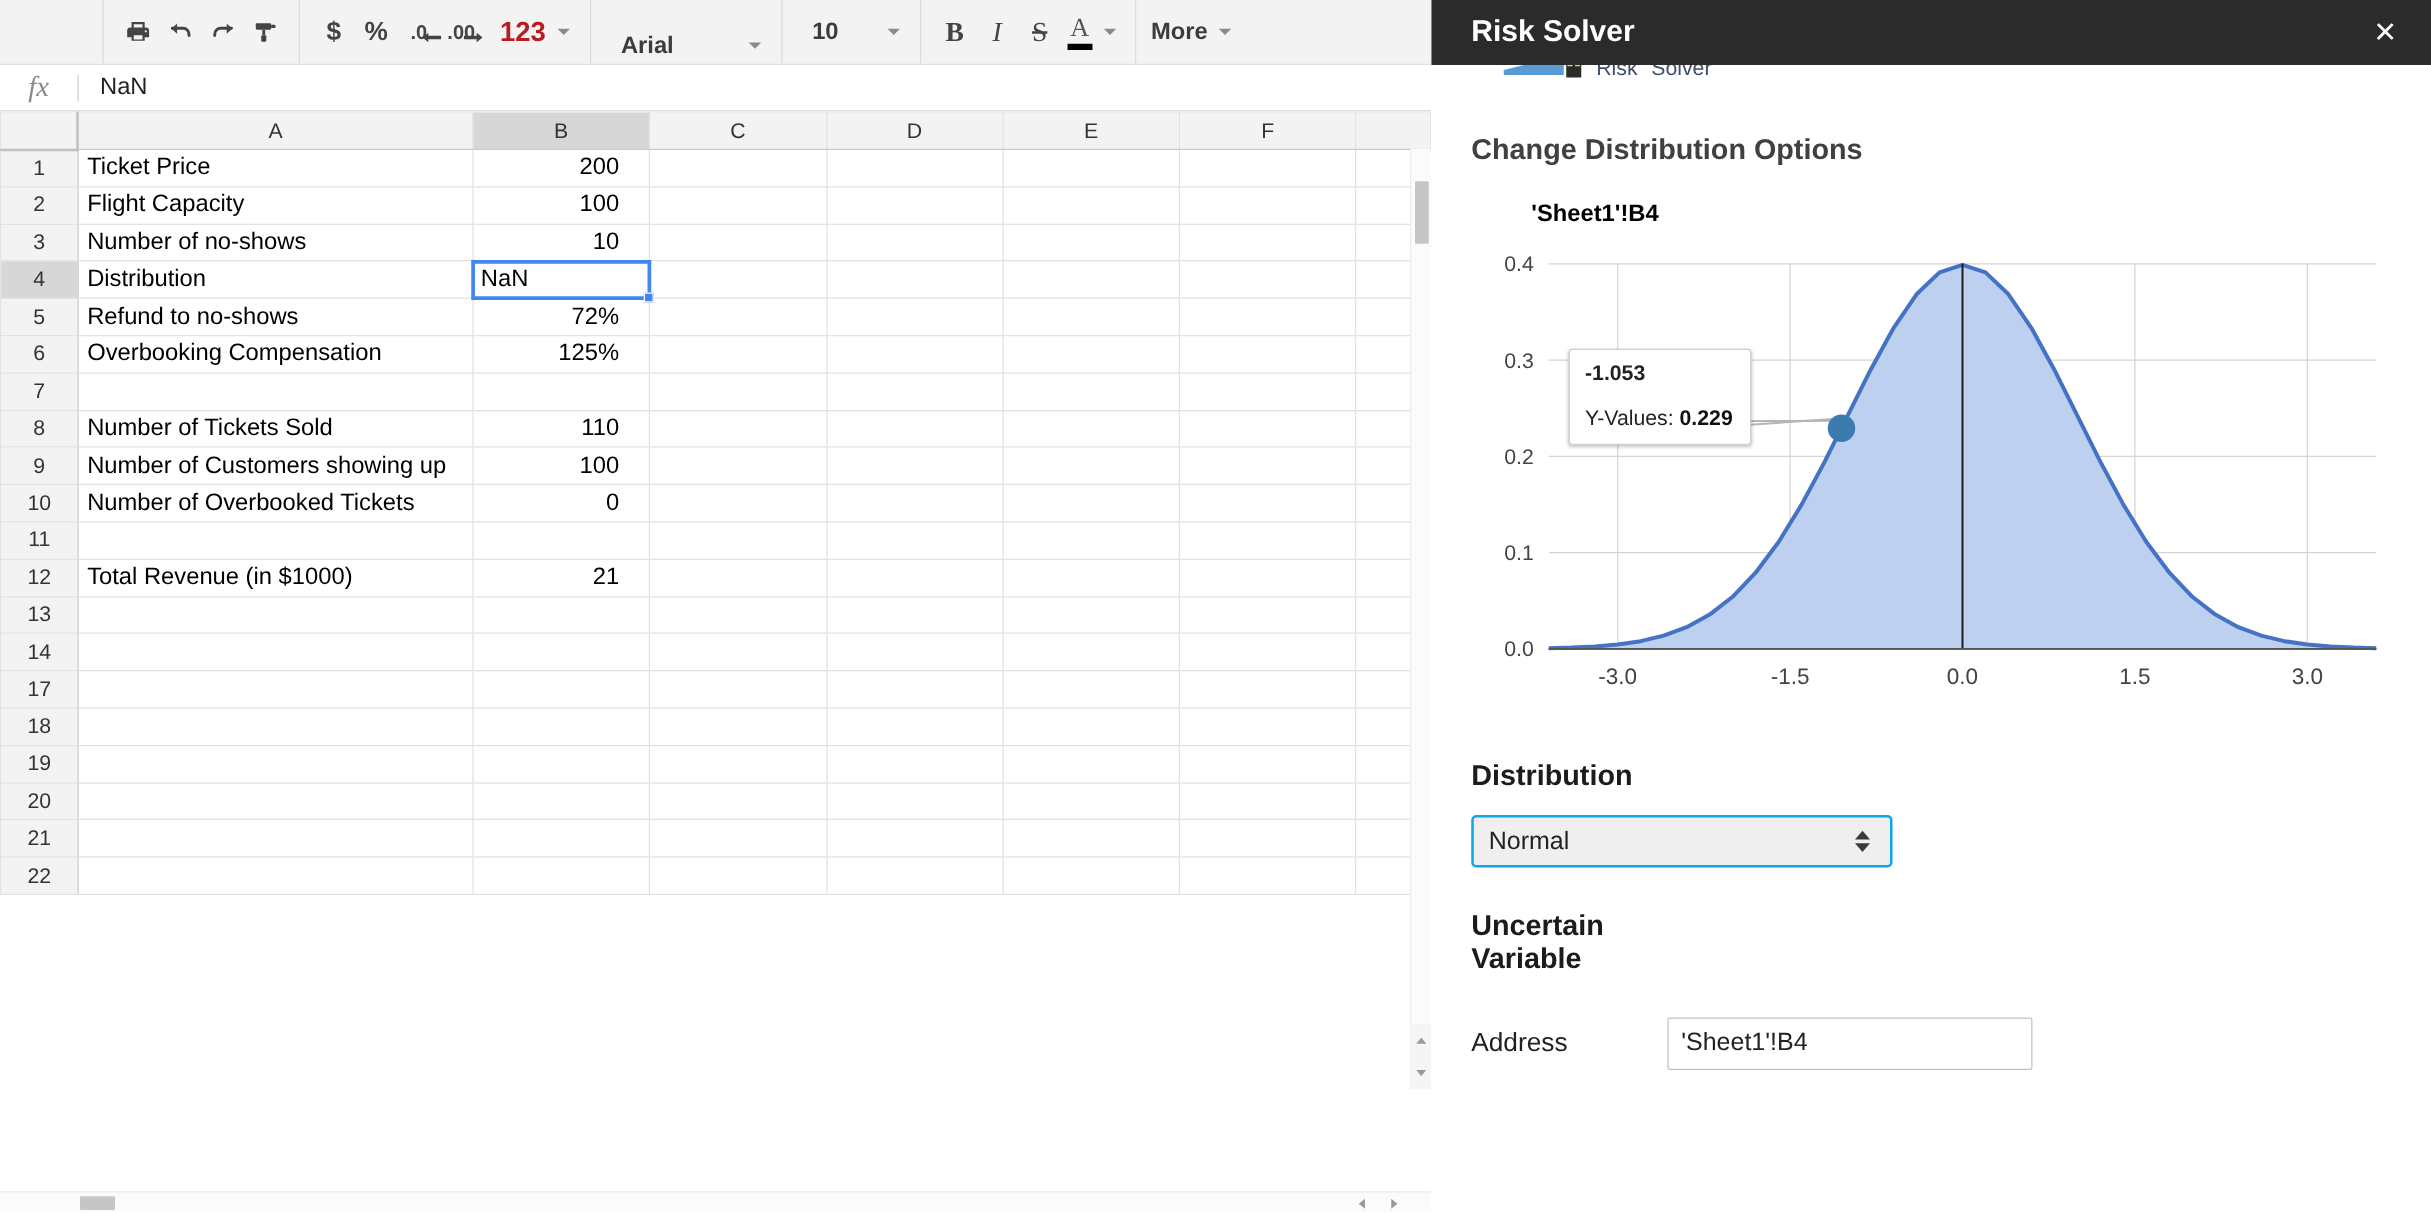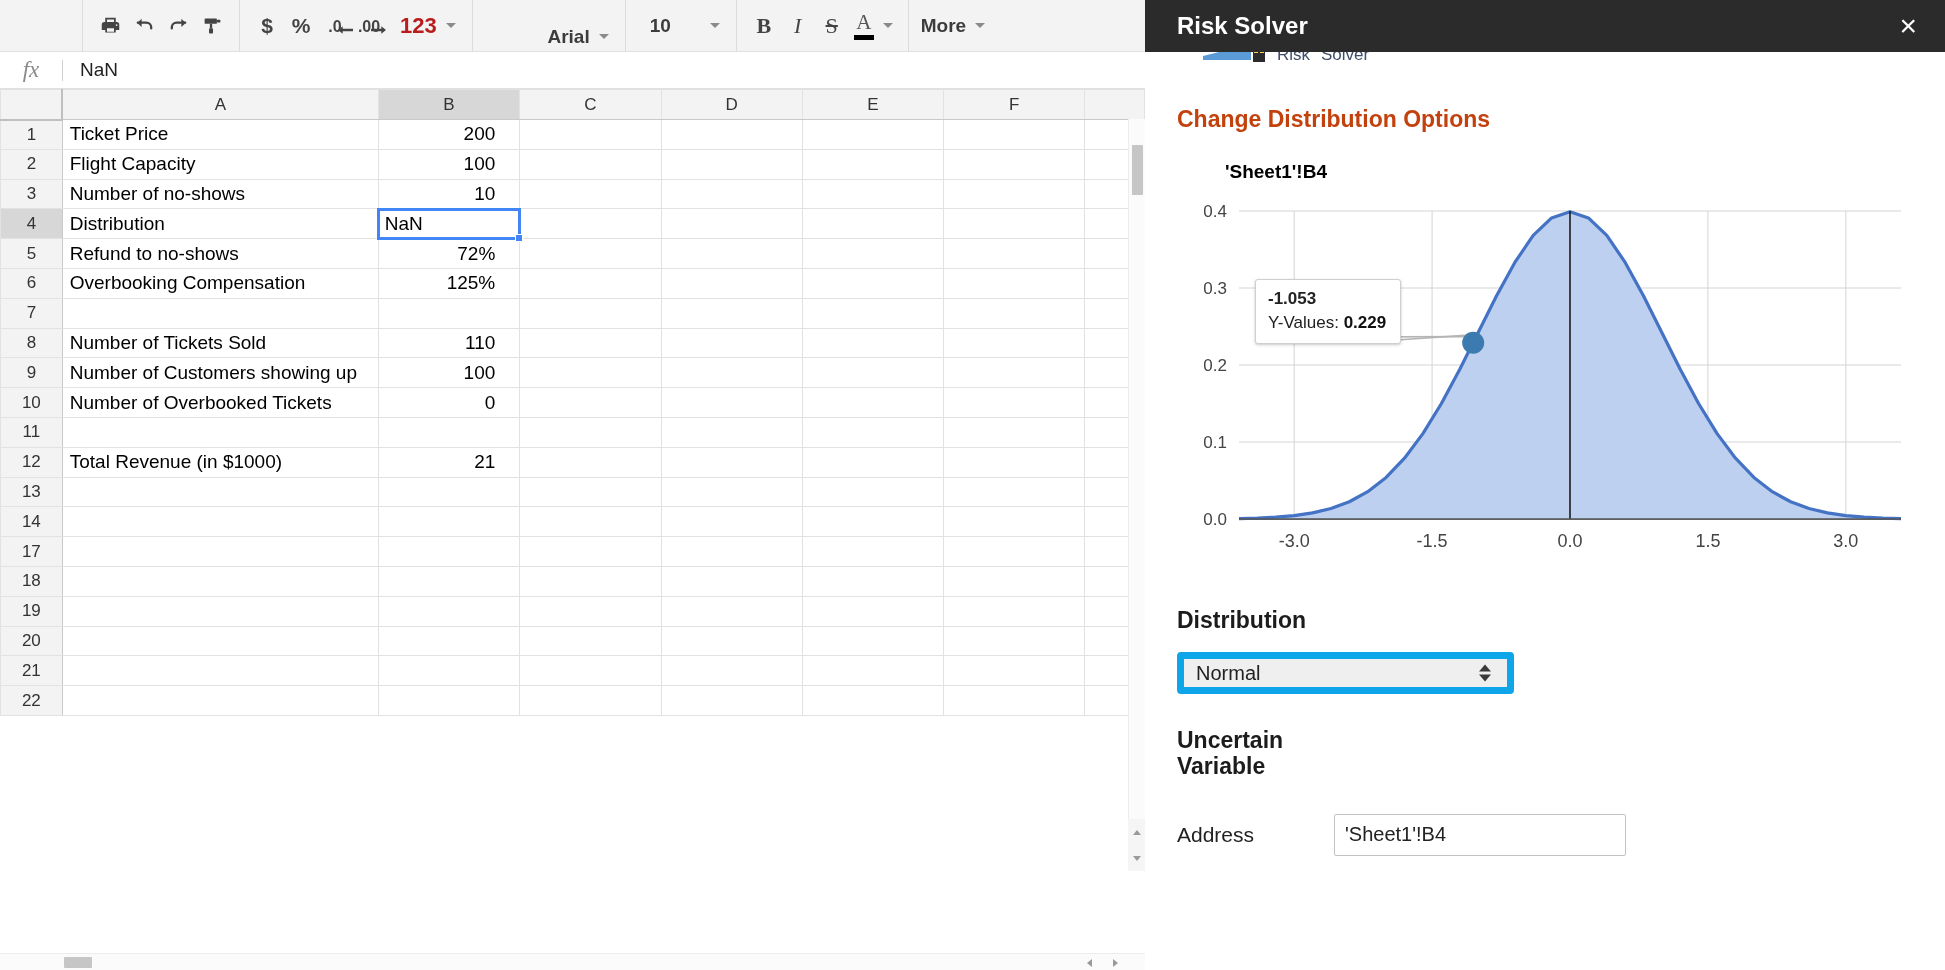--- a/index.html
+++ b/index.html
@@ -49,21 +49,21 @@
   }
   .tb-text { font-size: 22px; font-weight: bold; color: #b91c1c; }
   .tb-sym  { font-size: 21px; font-weight: bold; color: #444; }
   .tb-dec  { font-size: 16px; font-weight: bold; color: #444; position: relative; }
   .sel-box {
     display: flex; align-items: center; height: 36px;
     padding: 0 6px 0 14px; cursor: pointer; border-radius: 2px;
     min-width: 60px;
   }
   .sel-label { font-size: 19px; font-weight: bold; color: #3c3c3c; }
-  .font-sel { width: 132px; justify-content: flex-end; margin-top: 22px; }
+  .font-sel { width: 132px; justify-content: space-between; margin-top: 22px; }
   .size-sel { width: 90px;  justify-content: space-between; }
   .more-box { display:flex; align-items:center; padding: 0 12px; cursor:pointer; }
 
   
   .formula-bar {
     height: 37px; width: 1145px;
     display: flex; align-items: center;
     background: #fff;
     border-bottom: 1px solid #e0e0e0;
   }
@@ -180,49 +180,49 @@
 
   .logo-strip {
     position: relative; height: 22px; margin-top: 0; overflow: hidden;
   }
   .logo-shape {
     position: absolute; left: 22px; top: -22px;
     width: 190px; height: 36px;
   }
 
   .sec-title {
-    font-size: 23px; font-weight: bold; color: #c2410c;
+    font-size: 23px; font-weight: bold; color: #404040;
     margin-top: 32px;
   }
 
   .chart-box { position: relative; margin-top: 28px; width: 740px; height: 410px; }
   .chart-title {
     font-size: 19px; font-weight: bold; color: #000;
     margin-left: 48px; margin-bottom: 6px;
   }
   .tooltip {
     position: absolute; left: 78px; top: 118px;
     background: #fff; border: 1px solid #cfcfcf; border-radius: 3px;
     padding: 9px 14px 10px 12px;
     box-shadow: 0 1px 3px rgba(0,0,0,.22);
     z-index: 10;
   }
   .tt-x { font-size: 17px; font-weight: bold; color: #222; }
-  .tt-y { font-size: 17px; color: #222; margin-top: 4px; }
+  .tt-y { font-size: 17px; color: #222; margin-top: 16px; }
   .tt-y b { color: #111; }
 
   .field-label {
     font-size: 23px; font-weight: bold; color: #1c1c1c;
     margin-top: 36px;
   }
   .field-label.tight { margin-top: 34px; line-height: 1.12; }
   .select-wrap {
     position: relative; margin-top: 18px;
     width: 337px; height: 42px;
-    background: #efefef; border: 7px solid #0ea5e9; border-radius: 4px;
+    background: #efefef; border: 2px solid #0ea5e9; border-radius: 4px;
     display: flex; align-items: center; padding: 0 12px;
     cursor: pointer;
   }
   .select-val { font-size: 20px; color: #222; }
   .spin {
     position: absolute; right: 16px; top: 50%; transform: translateY(-50%);
     display: flex; flex-direction: column; gap: 3px;
   }
   .spin i { display: block; width: 0; height: 0;
     border-left: 6px solid transparent; border-right: 6px solid transparent; }

